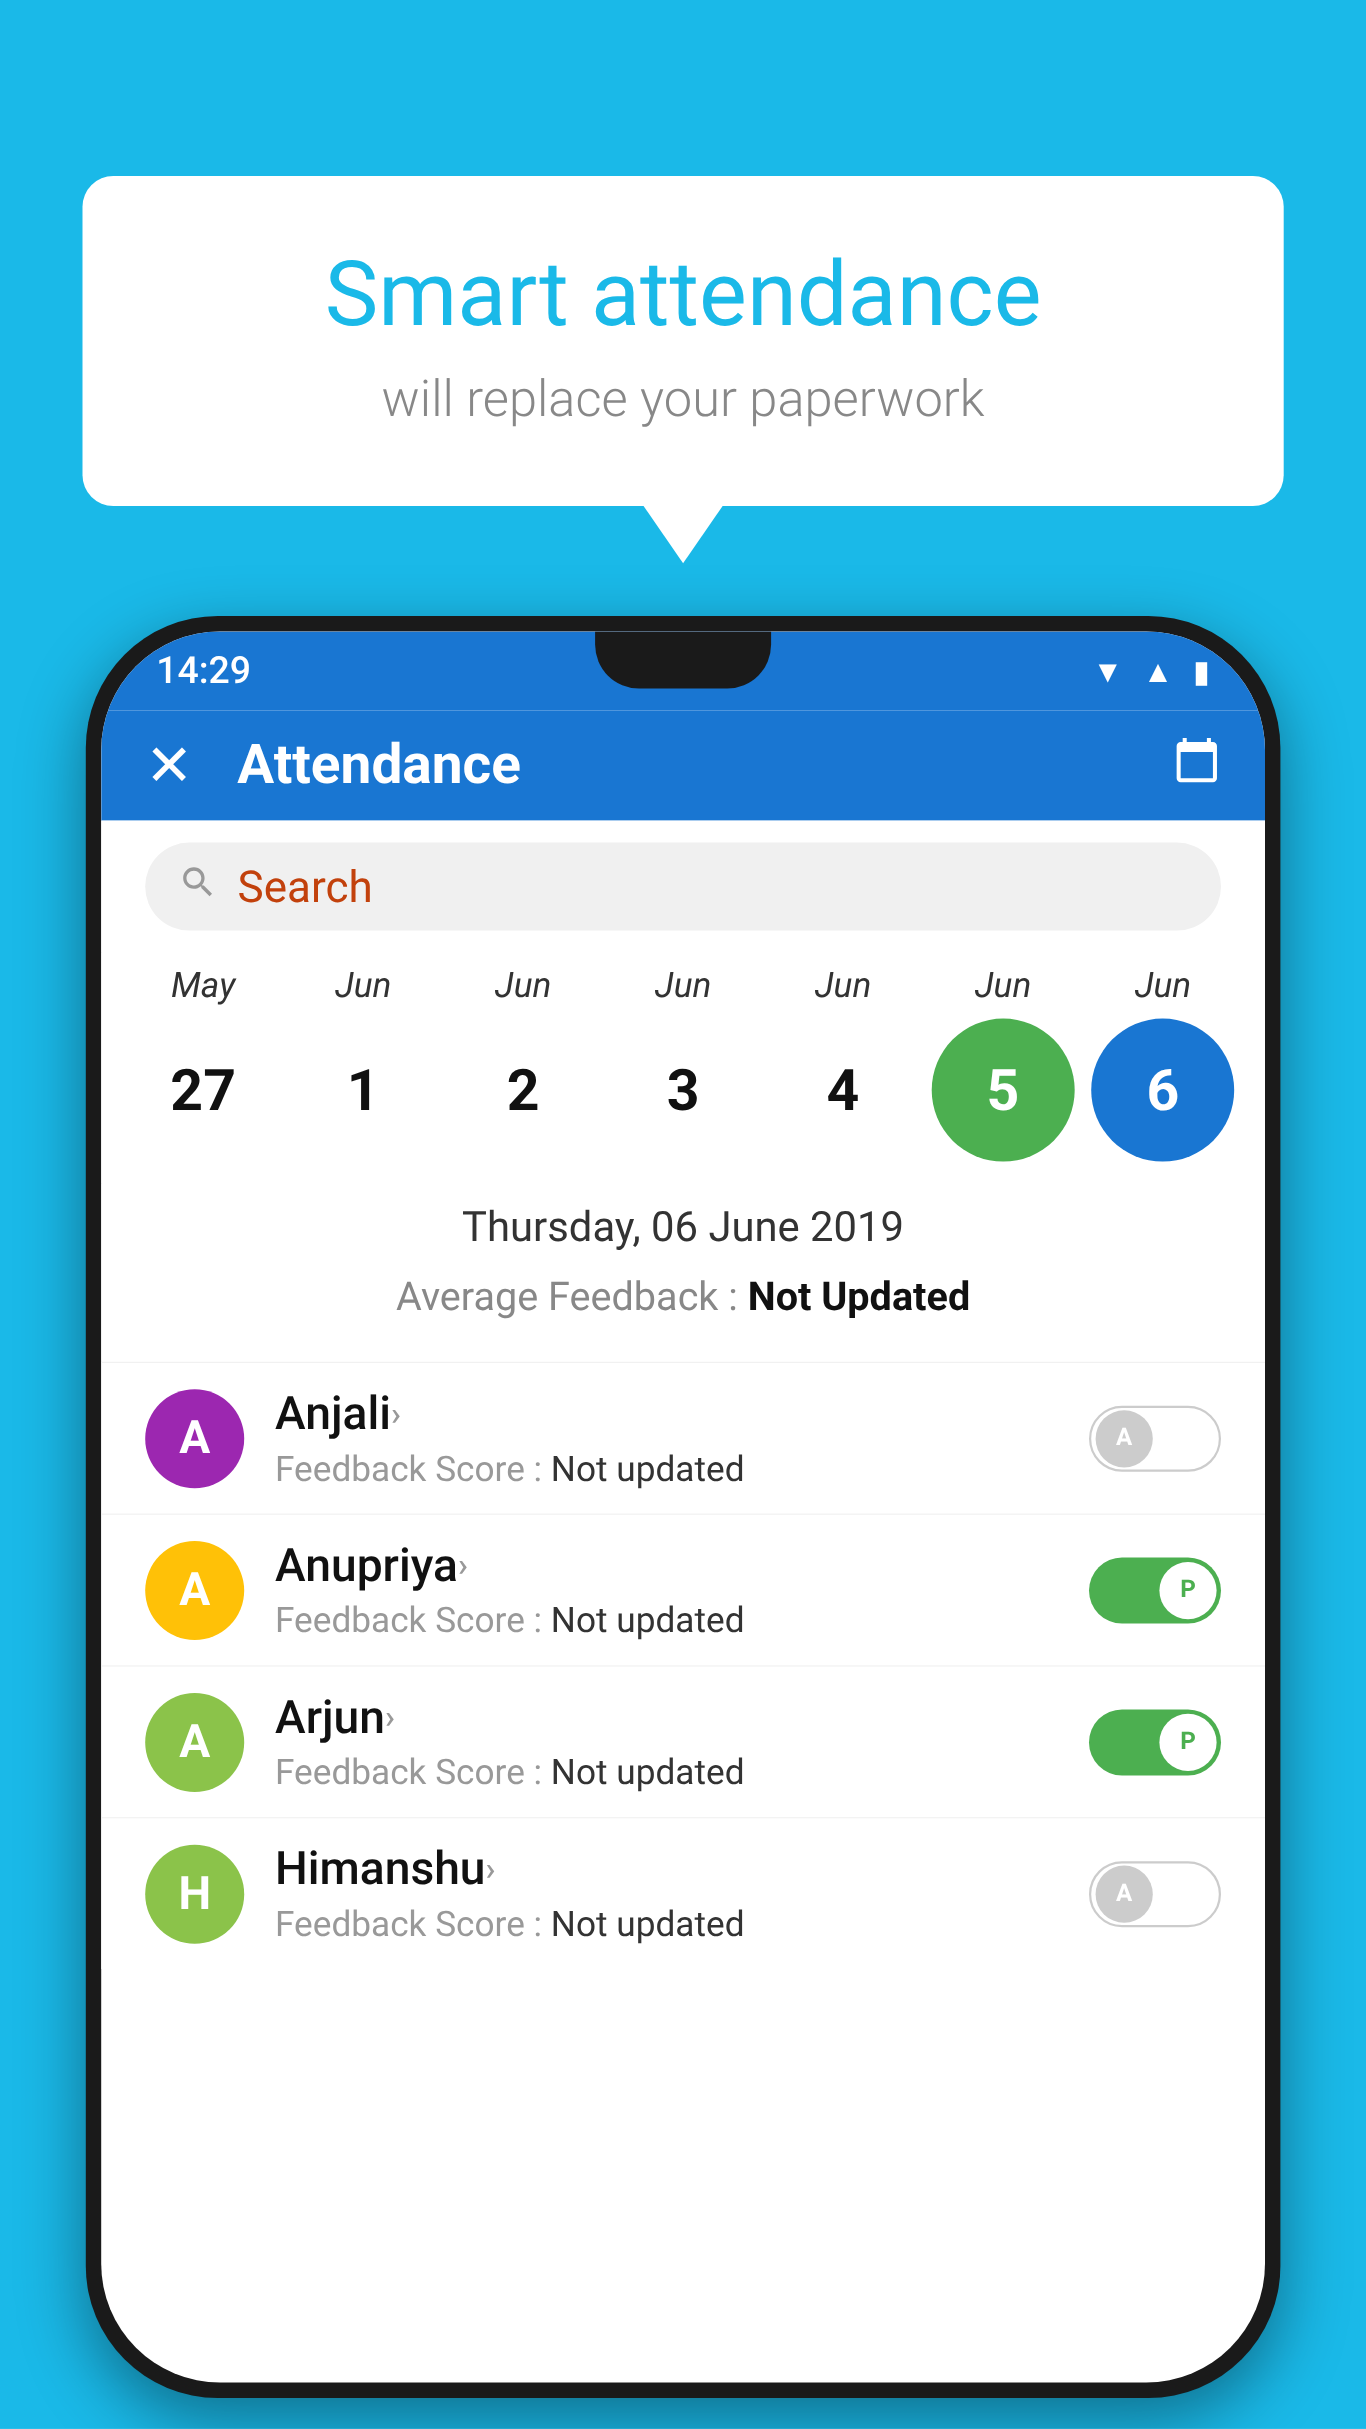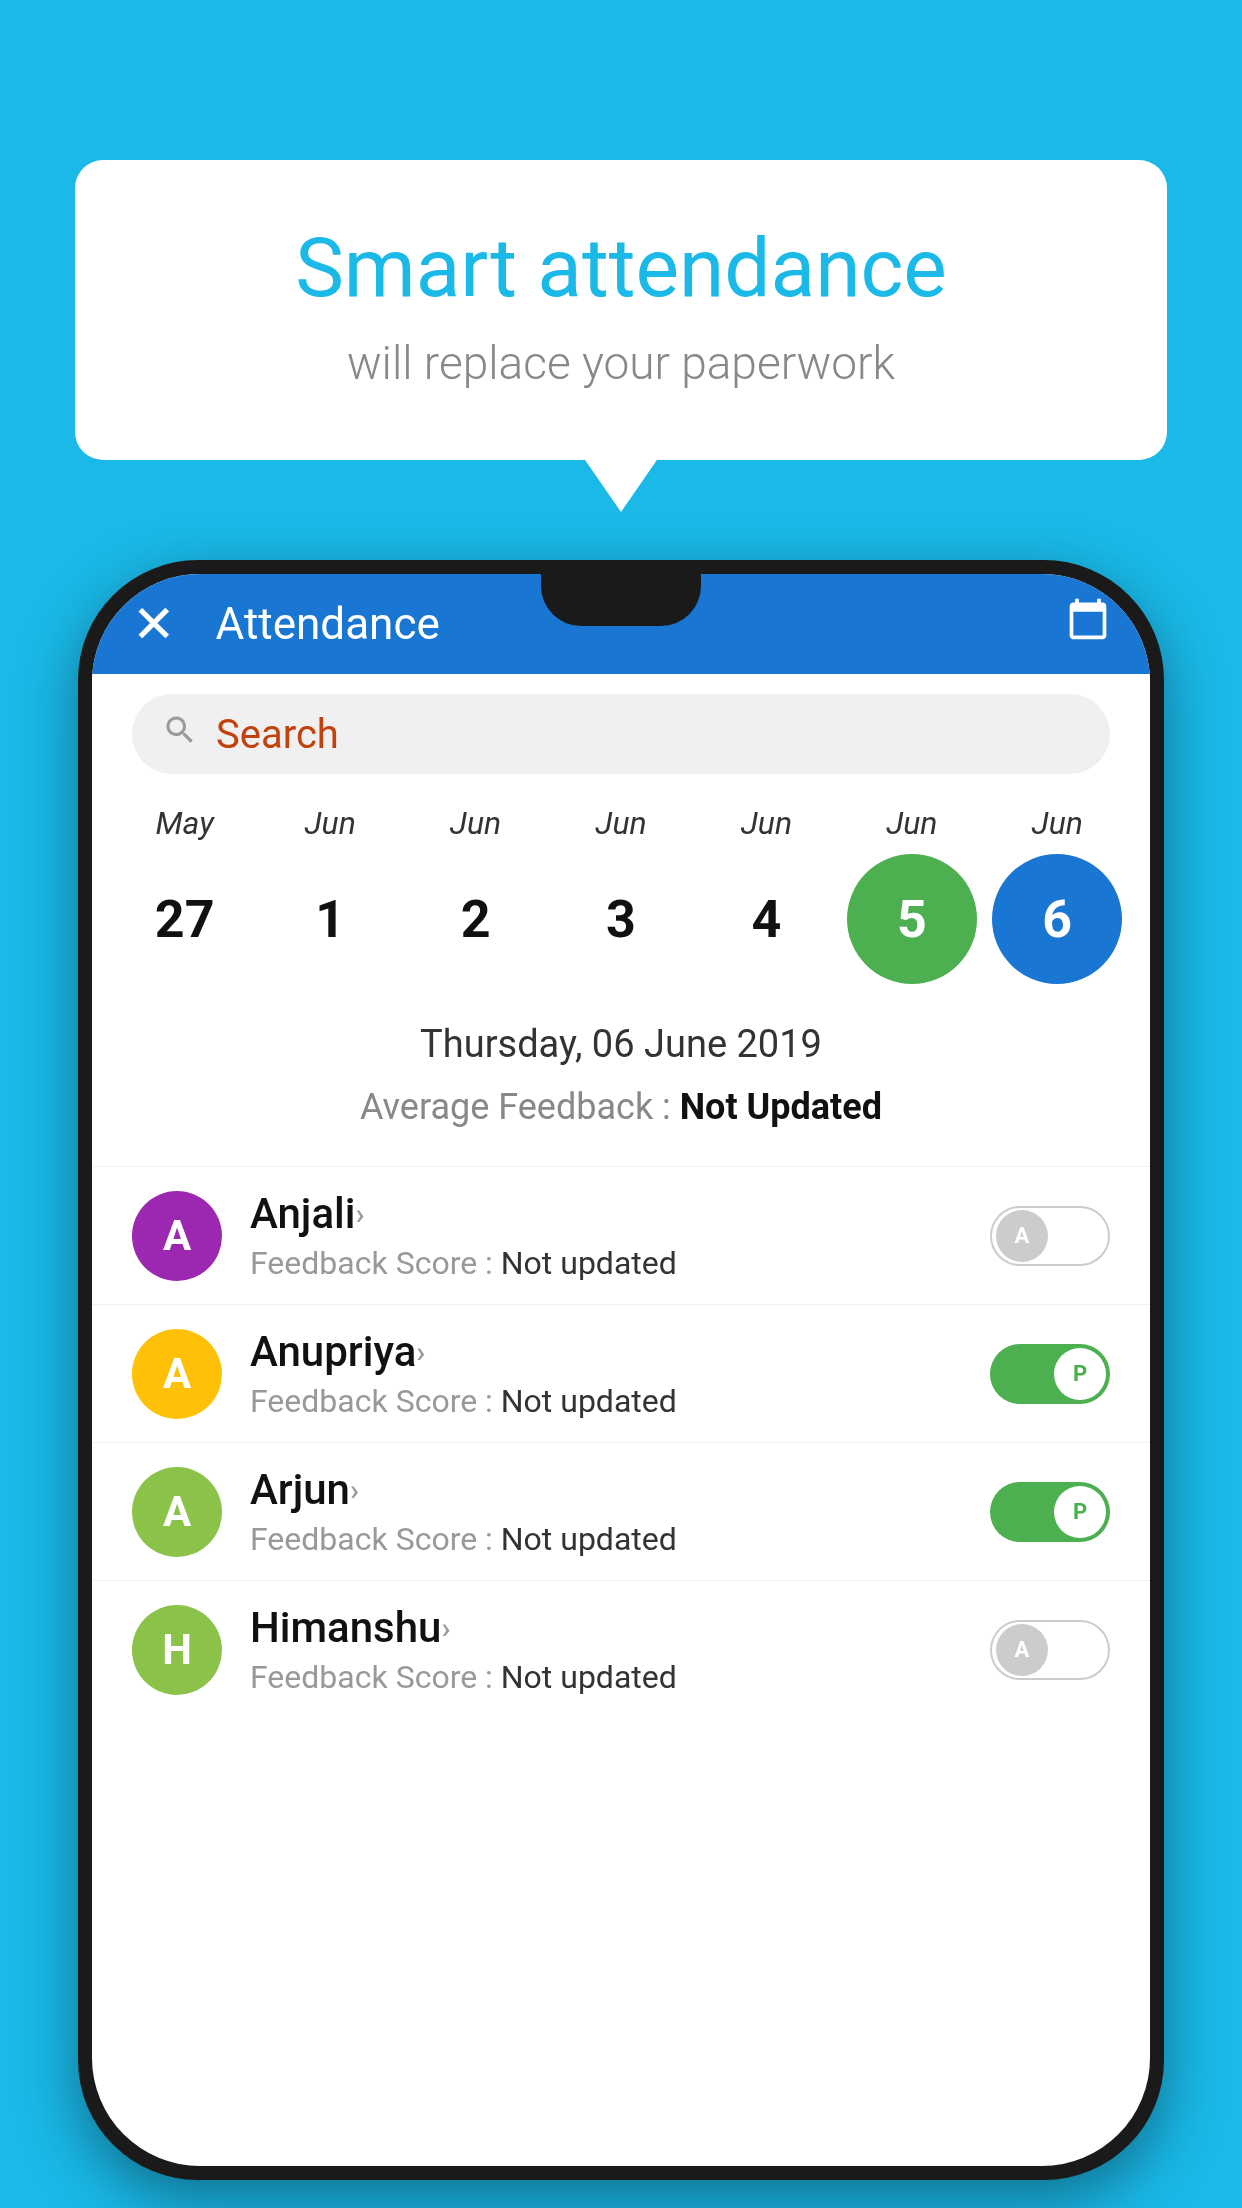--- a/index.html
+++ b/index.html
@@ -120,22 +120,22 @@
     }
     .app-bar-close {
       color: white;
       font-size: 52px;
       font-weight: 300;
       cursor: pointer;
       margin-right: 40px;
     }
     .app-bar-title {
       color: white;
-      font-size: 44px;
-      font-weight: 400;
+      font-size: 50px;
+      font-weight: 700;
       flex: 1;
     }
     .app-bar-calendar {
       color: white;
       font-size: 44px;
     }
 
     
     .search-bar-container {
       padding: 20px 40px;
@@ -347,20 +347,28 @@
     <div class="bubble-title">Smart attendance</div>
     <div class="bubble-subtitle">will replace your paperwork</div>
   </div>
 </div>
 
 <div class="phone-frame">
   <div class="phone-inner">
 
     <div class="notch"></div>
 
+    <div class="status-bar">
+      <span class="status-time">14:29</span>
+      <div class="status-icons">
+        <span>▼</span>
+        <span>▲</span>
+        <span>▮</span>
+      </div>
+    </div>
 
     <div class="app-bar">
       <span class="app-bar-close">✕</span>
       <span class="app-bar-title">Attendance</span>
       <span class="app-bar-calendar">
         <svg width="44" height="44" viewBox="0 0 24 24" fill="white">
           <path d="M20 3h-1V1h-2v2H7V1H5v2H4c-1.1 0-2 .9-2 2v16c0 1.1.9 2 2 2h16c1.1 0 2-.9 2-2V5c0-1.1-.9-2-2-2zm0 18H4V8h16v13z"></path>
         </svg>
       </span>
     </div>

